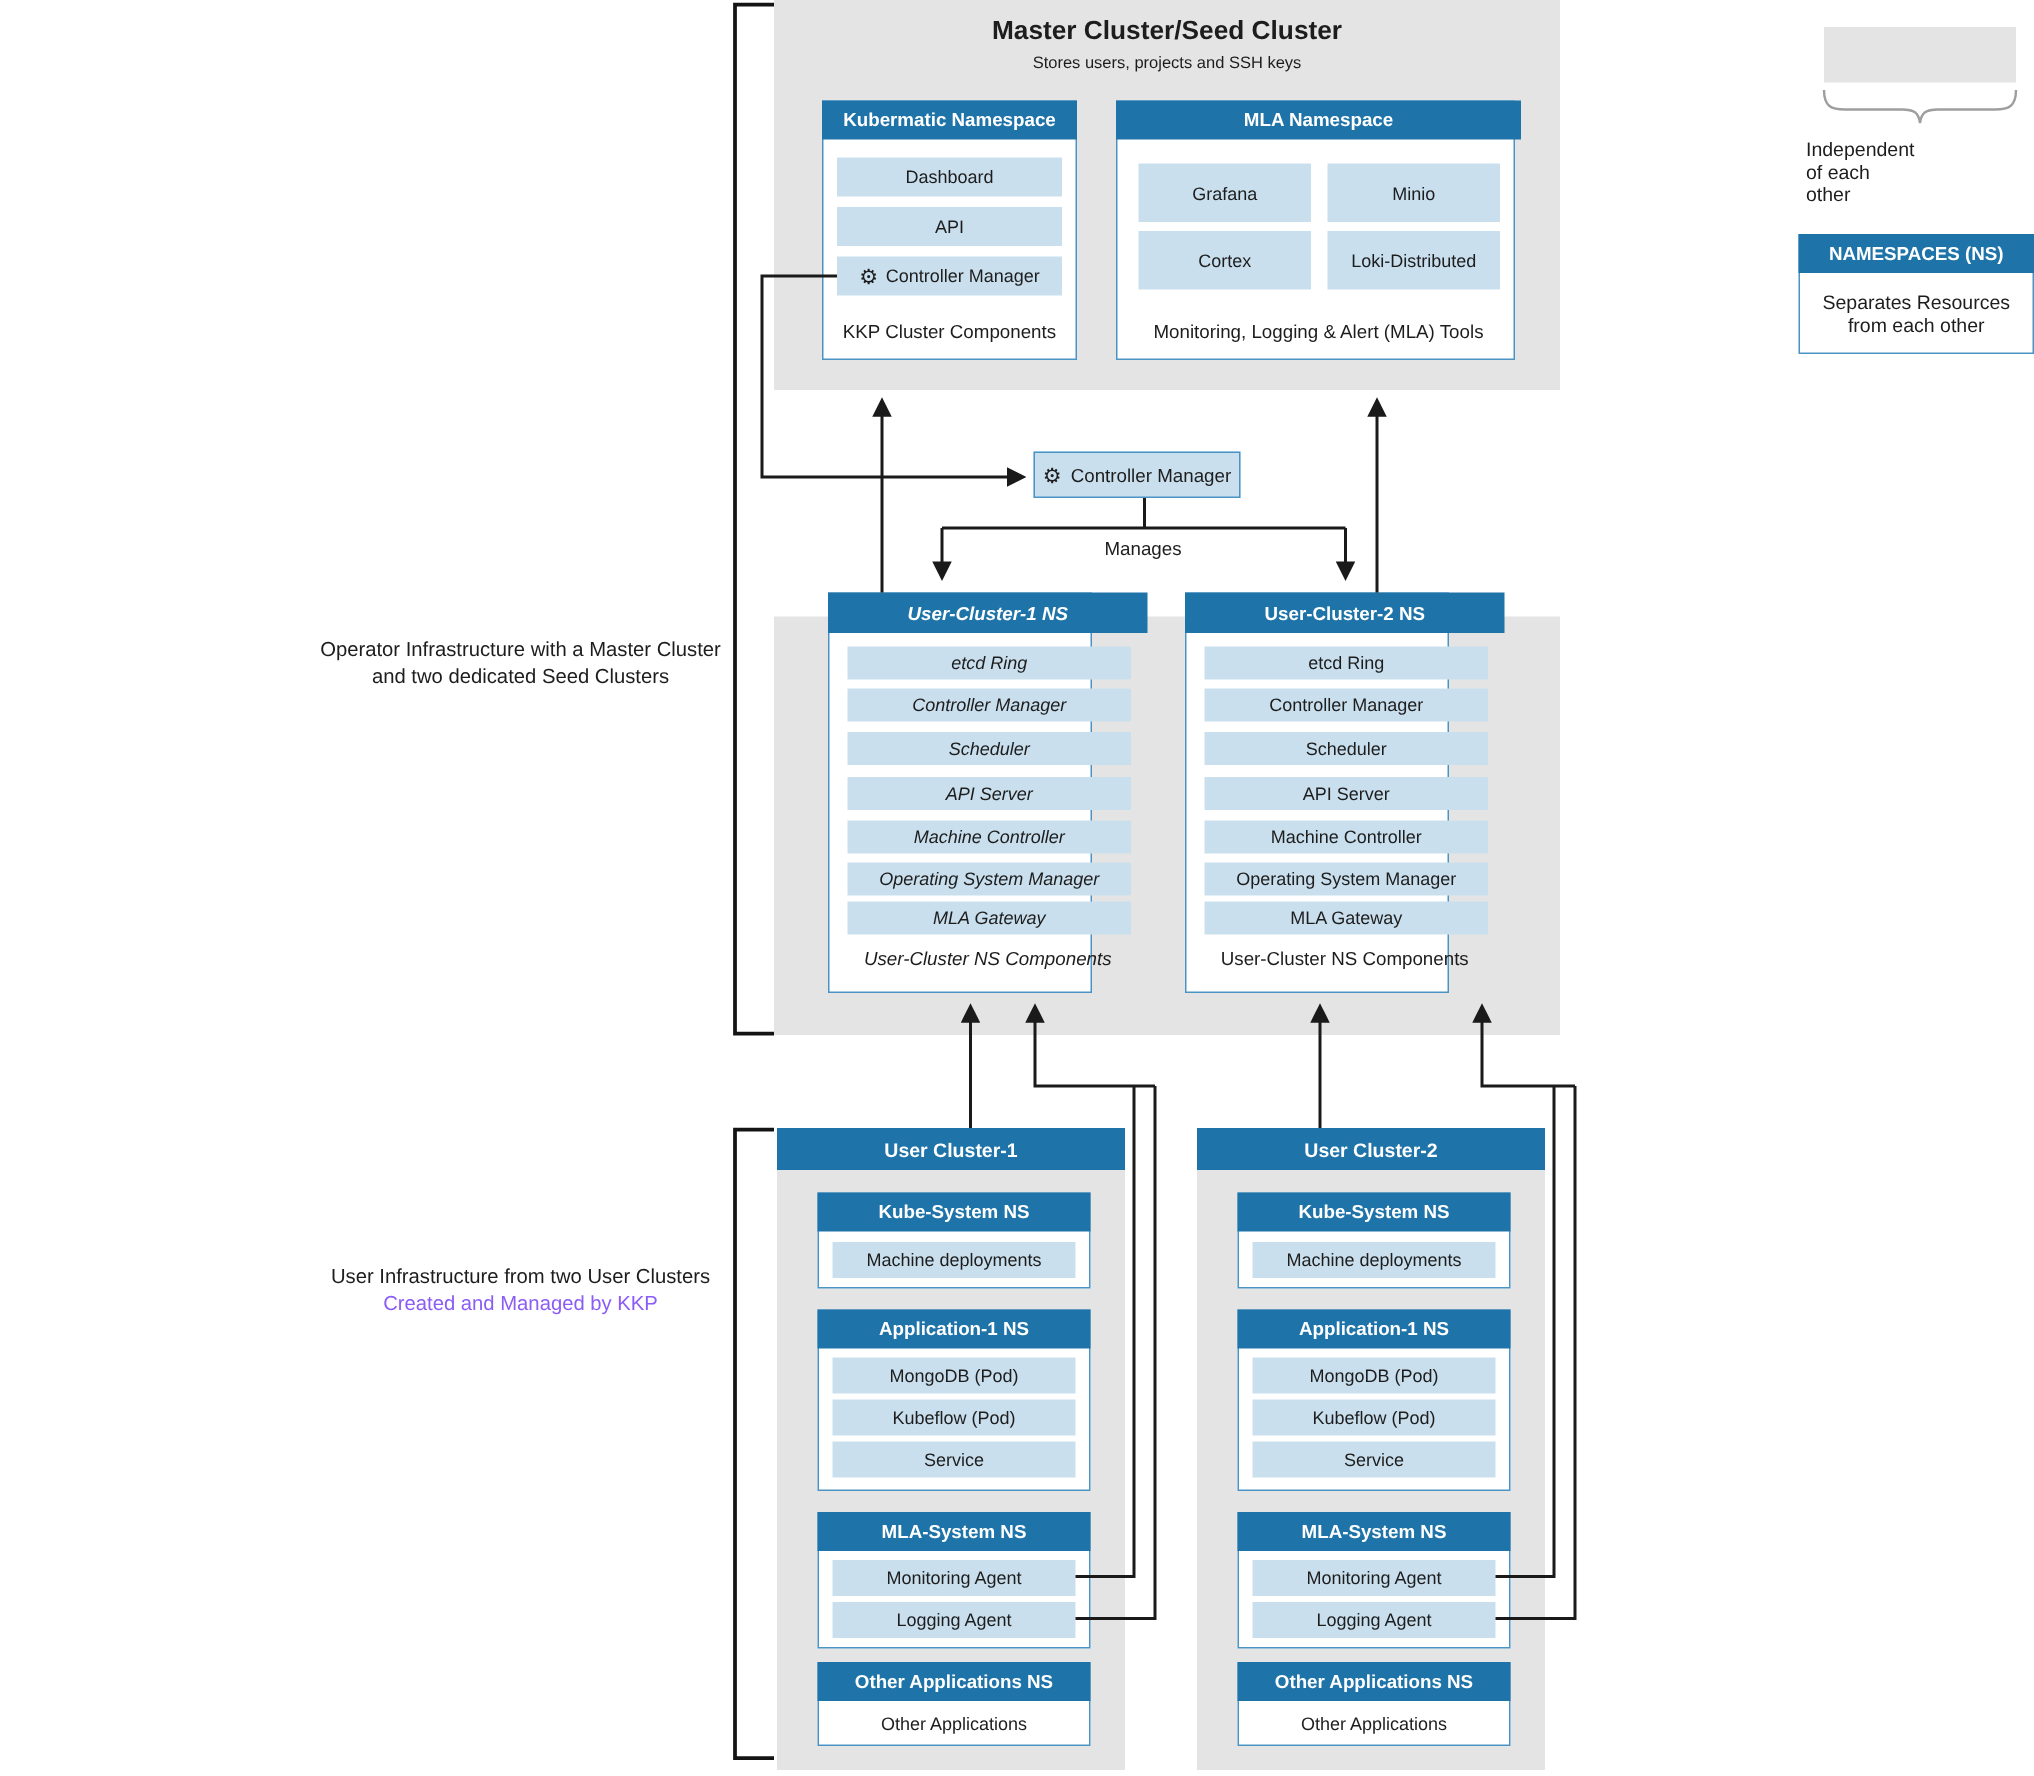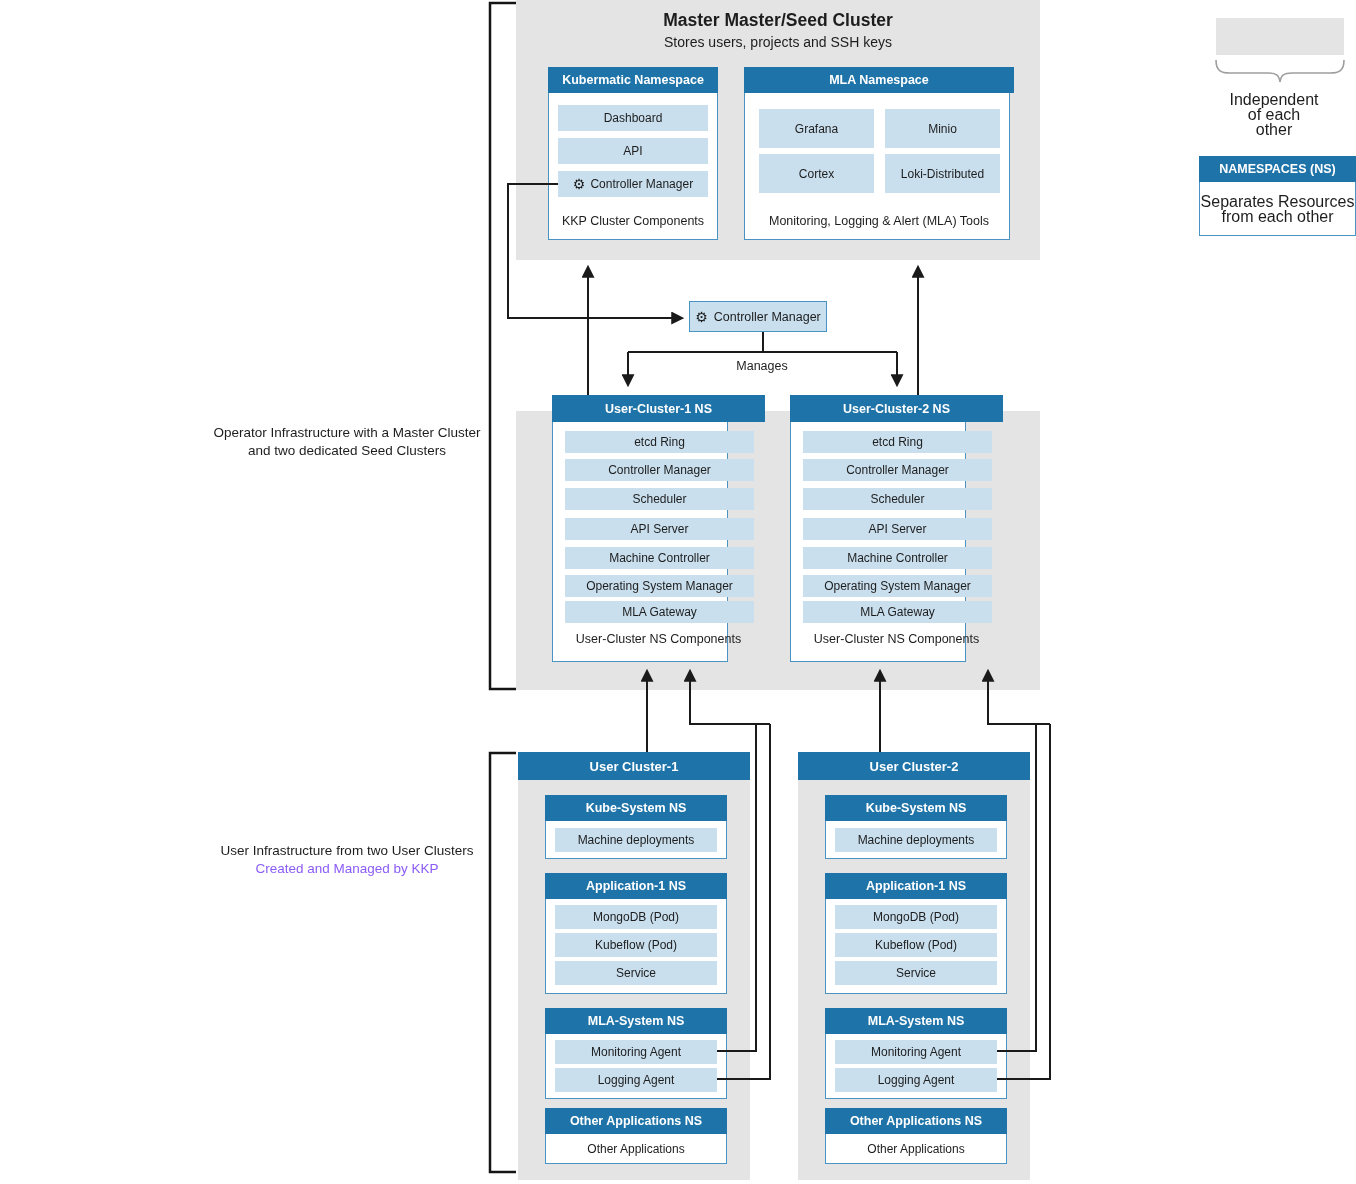--- a/index.html
+++ b/index.html
@@ -9,34 +9,34 @@
   .abs{position:absolute;box-sizing:border-box;}
   .gray{background:#e4e4e4;}
   .center{display:flex;align-items:center;justify-content:center;text-align:center;}
   .panel{background:#ffffff;border:1px solid #4a94c5;}
   .panel-header{background:#1e73a8;color:#ffffff;font-weight:700;font-size:12.5px;
                 display:flex;align-items:center;justify-content:center;}
   .pill{background:#c9dfee;font-size:12px;font-weight:500;
         display:flex;align-items:center;justify-content:center;text-align:center;}
   .footer-note{font-size:12.5px;font-weight:500;}
   .title{font-size:17.5px;font-weight:700;}
-  .subtitle{font-size:14px;}
+  .subtitle{font-size:11px;}
   .side-label{font-size:13.5px;line-height:18px;text-align:center;}
   .blue-text{color:#8b5cf6;font-weight:500;}
   .cm-float{background:#c9dfee;border:1.5px solid #4a94c5;font-size:12.5px;font-weight:500;
             display:flex;align-items:center;justify-content:center;gap:6px;}
   .gear{font-size:14px;line-height:1;}
-  .legend-label{font-size:16px;line-height:15px;text-align:center;}
+  .legend-label{font-size:13px;line-height:15px;text-align:left;}
   svg.overlay{position:absolute;left:0;top:0;z-index:5;pointer-events:none;}
 </style>
 </head>
 <body>
 
 <div class="abs gray" style="left:516px;top:0;width:524px;height:260px;">
-  <div class="abs title center" style="left:0;top:8px;width:524px;height:24px;">Master Master/Seed Cluster</div>
+  <div class="abs title center" style="left:0;top:8px;width:524px;height:24px;">Master Cluster/Seed Cluster</div>
   <div class="abs subtitle center" style="left:0;top:33px;width:524px;height:18px;">Stores users, projects and SSH keys</div>
 
   <div class="abs panel" style="left:32px;top:67px;width:170px;height:173px;">
     <div class="abs panel-header" style="left:-1px;top:-1px;width:170px;height:26px;">Kubermatic Namespace</div>
     <div class="abs pill" style="left:9px;top:37px;width:150px;height:26px;">Dashboard</div>
     <div class="abs pill" style="left:9px;top:70px;width:150px;height:26px;">API</div>
     <div class="abs pill" style="left:9px;top:103px;width:150px;height:26px;gap:5px;">
       <span class="gear">⚙</span>
       <span>Controller Manager</span>
     </div>
@@ -77,21 +77,21 @@
   <div>Operator Infrastructure with a Master Cluster</div>
   <div>and two dedicated Seed Clusters</div>
 </div>
 <div class="abs side-label" style="left:180px;top:842px;width:334px;">
   <div>User Infrastructure from two User Clusters</div>
   <div class="blue-text">Created and Managed by KKP</div>
 </div>
 
 <div class="abs gray" style="left:516px;top:411px;width:524px;height:279px;"></div>
 
-<div class="abs panel" style="left:552px;top:395px;width:176px;height:267px;">
+<div class="abs panel" style="left:552px;top:395px;width:176px;height:267px;font-style:italic;">
   <div class="abs panel-header" style="left:-1px;top:-1px;width:213px;height:27px;">User-Cluster-1 NS</div>
   <div class="abs pill" style="left:12px;top:35px;width:189px;height:22px;">etcd Ring</div>
   <div class="abs pill" style="left:12px;top:63px;width:189px;height:22px;">Controller Manager</div>
   <div class="abs pill" style="left:12px;top:92px;width:189px;height:22px;">Scheduler</div>
   <div class="abs pill" style="left:12px;top:122px;width:189px;height:22px;">API Server</div>
   <div class="abs pill" style="left:12px;top:151px;width:189px;height:22px;">Machine Controller</div>
   <div class="abs pill" style="left:12px;top:179px;width:189px;height:22px;">Operating System Manager</div>
   <div class="abs pill" style="left:12px;top:205px;width:189px;height:22px;">MLA Gateway</div>
   <div class="abs footer-note center" style="left:0;top:230px;width:211px;height:26px;">User-Cluster NS Components</div>
 </div>

